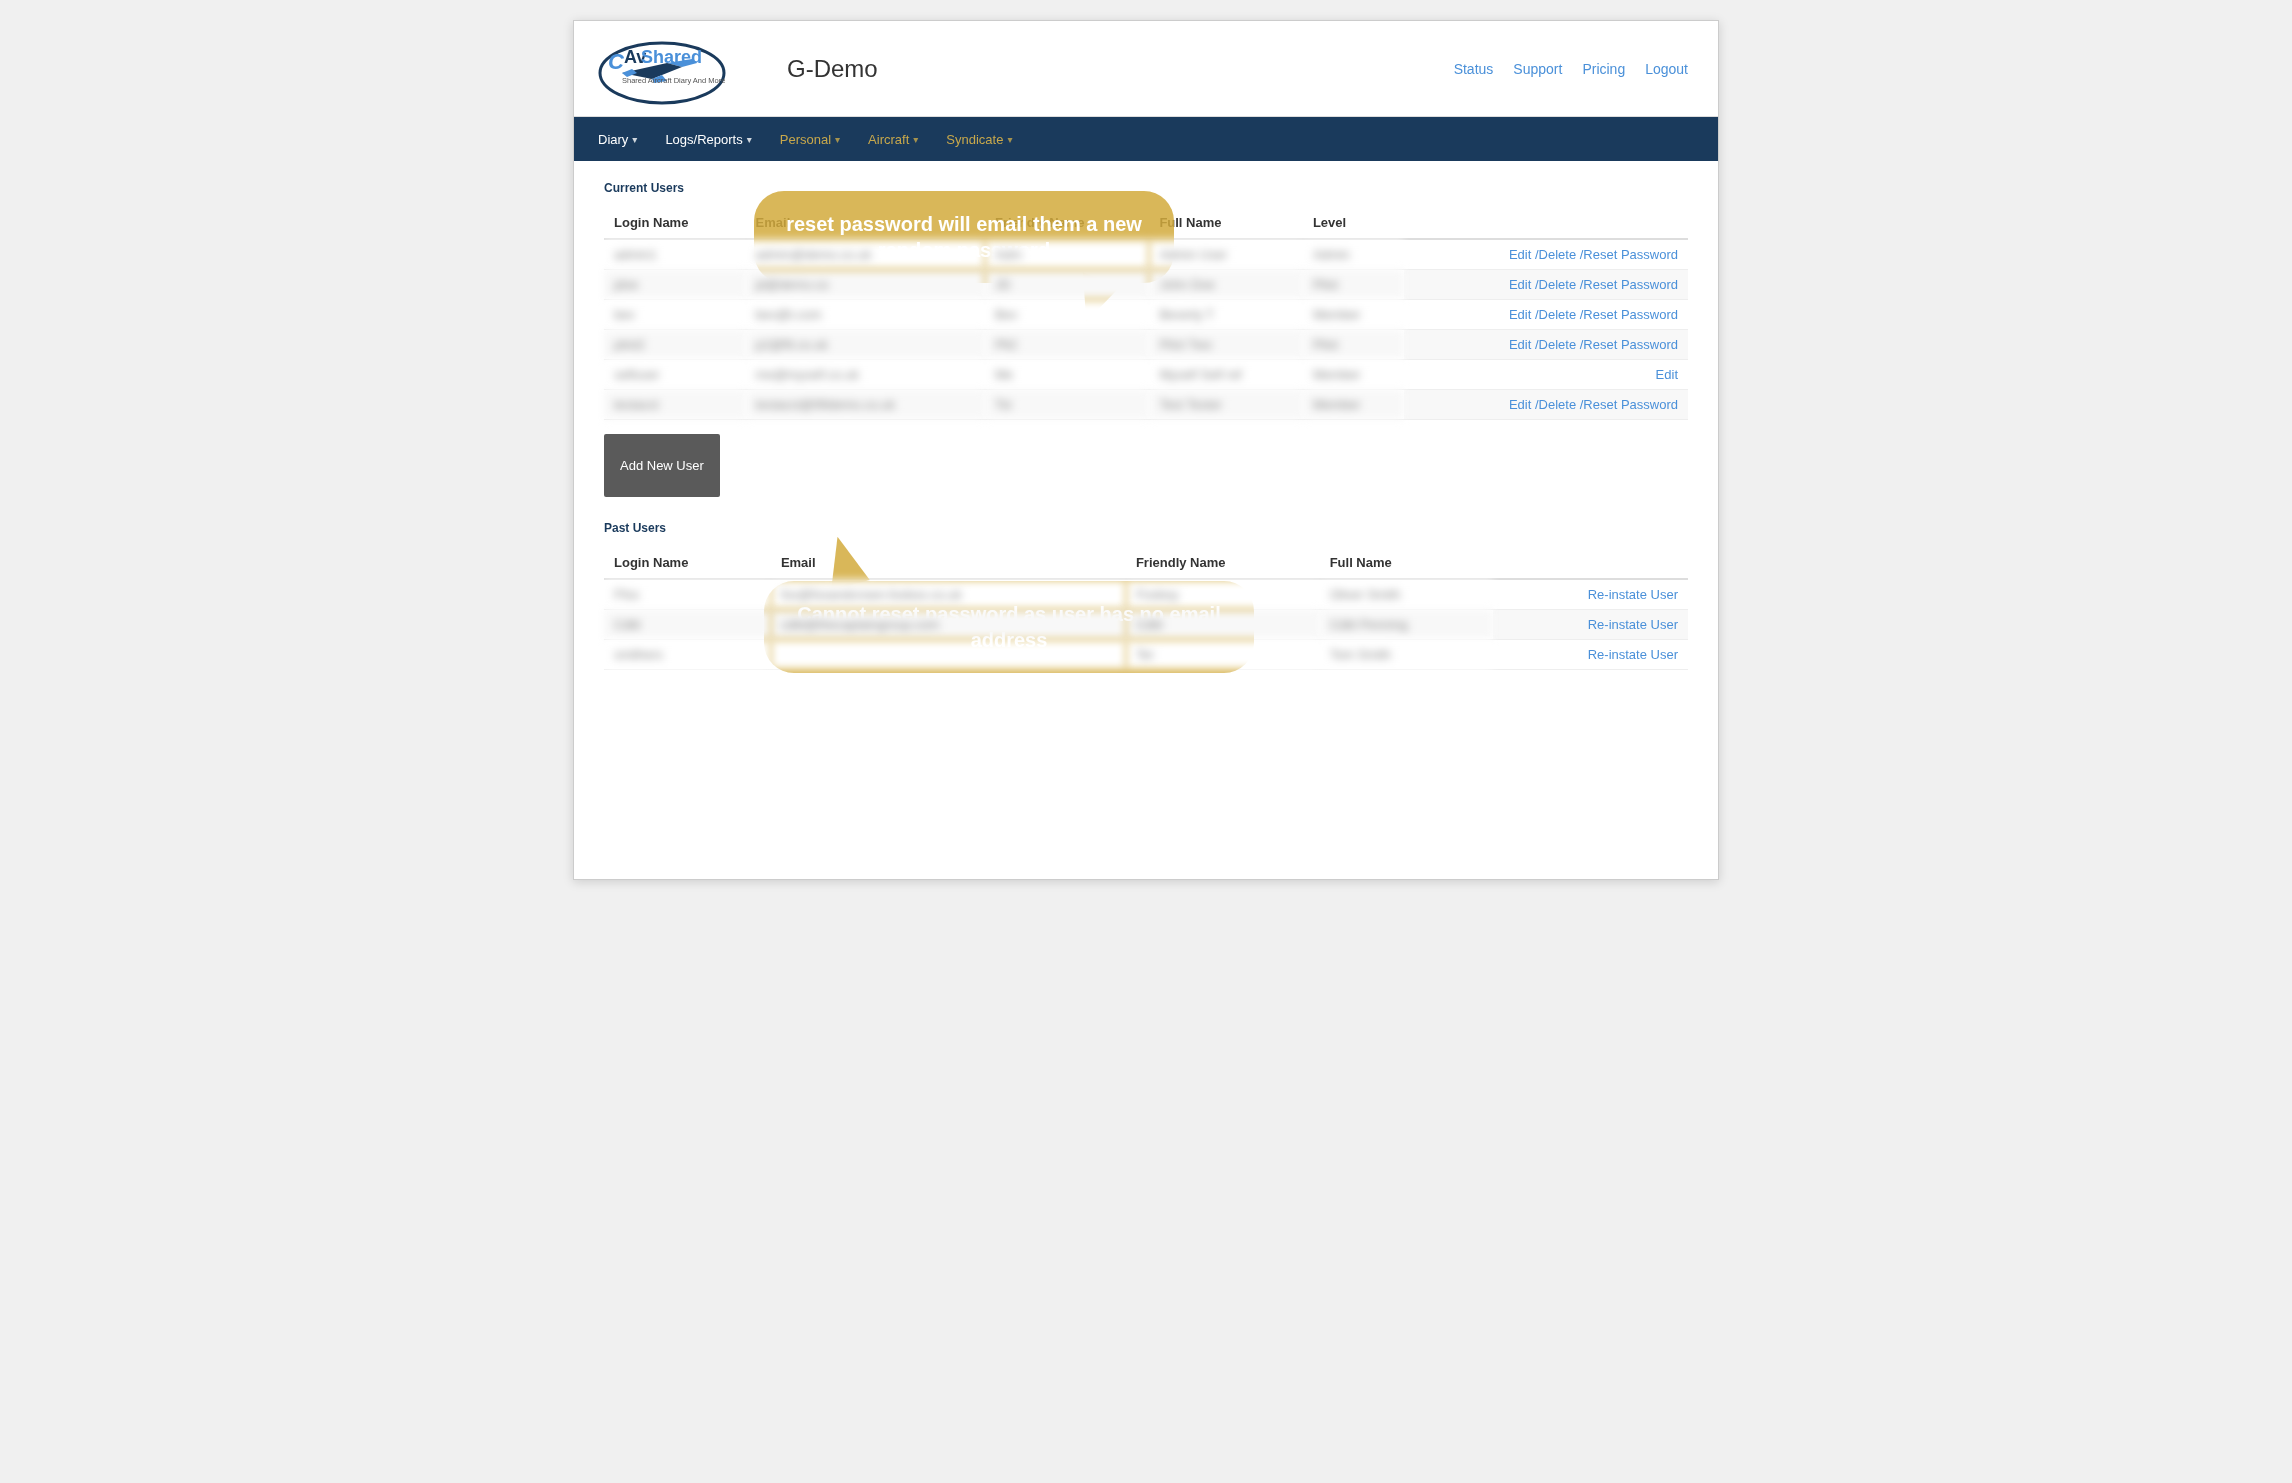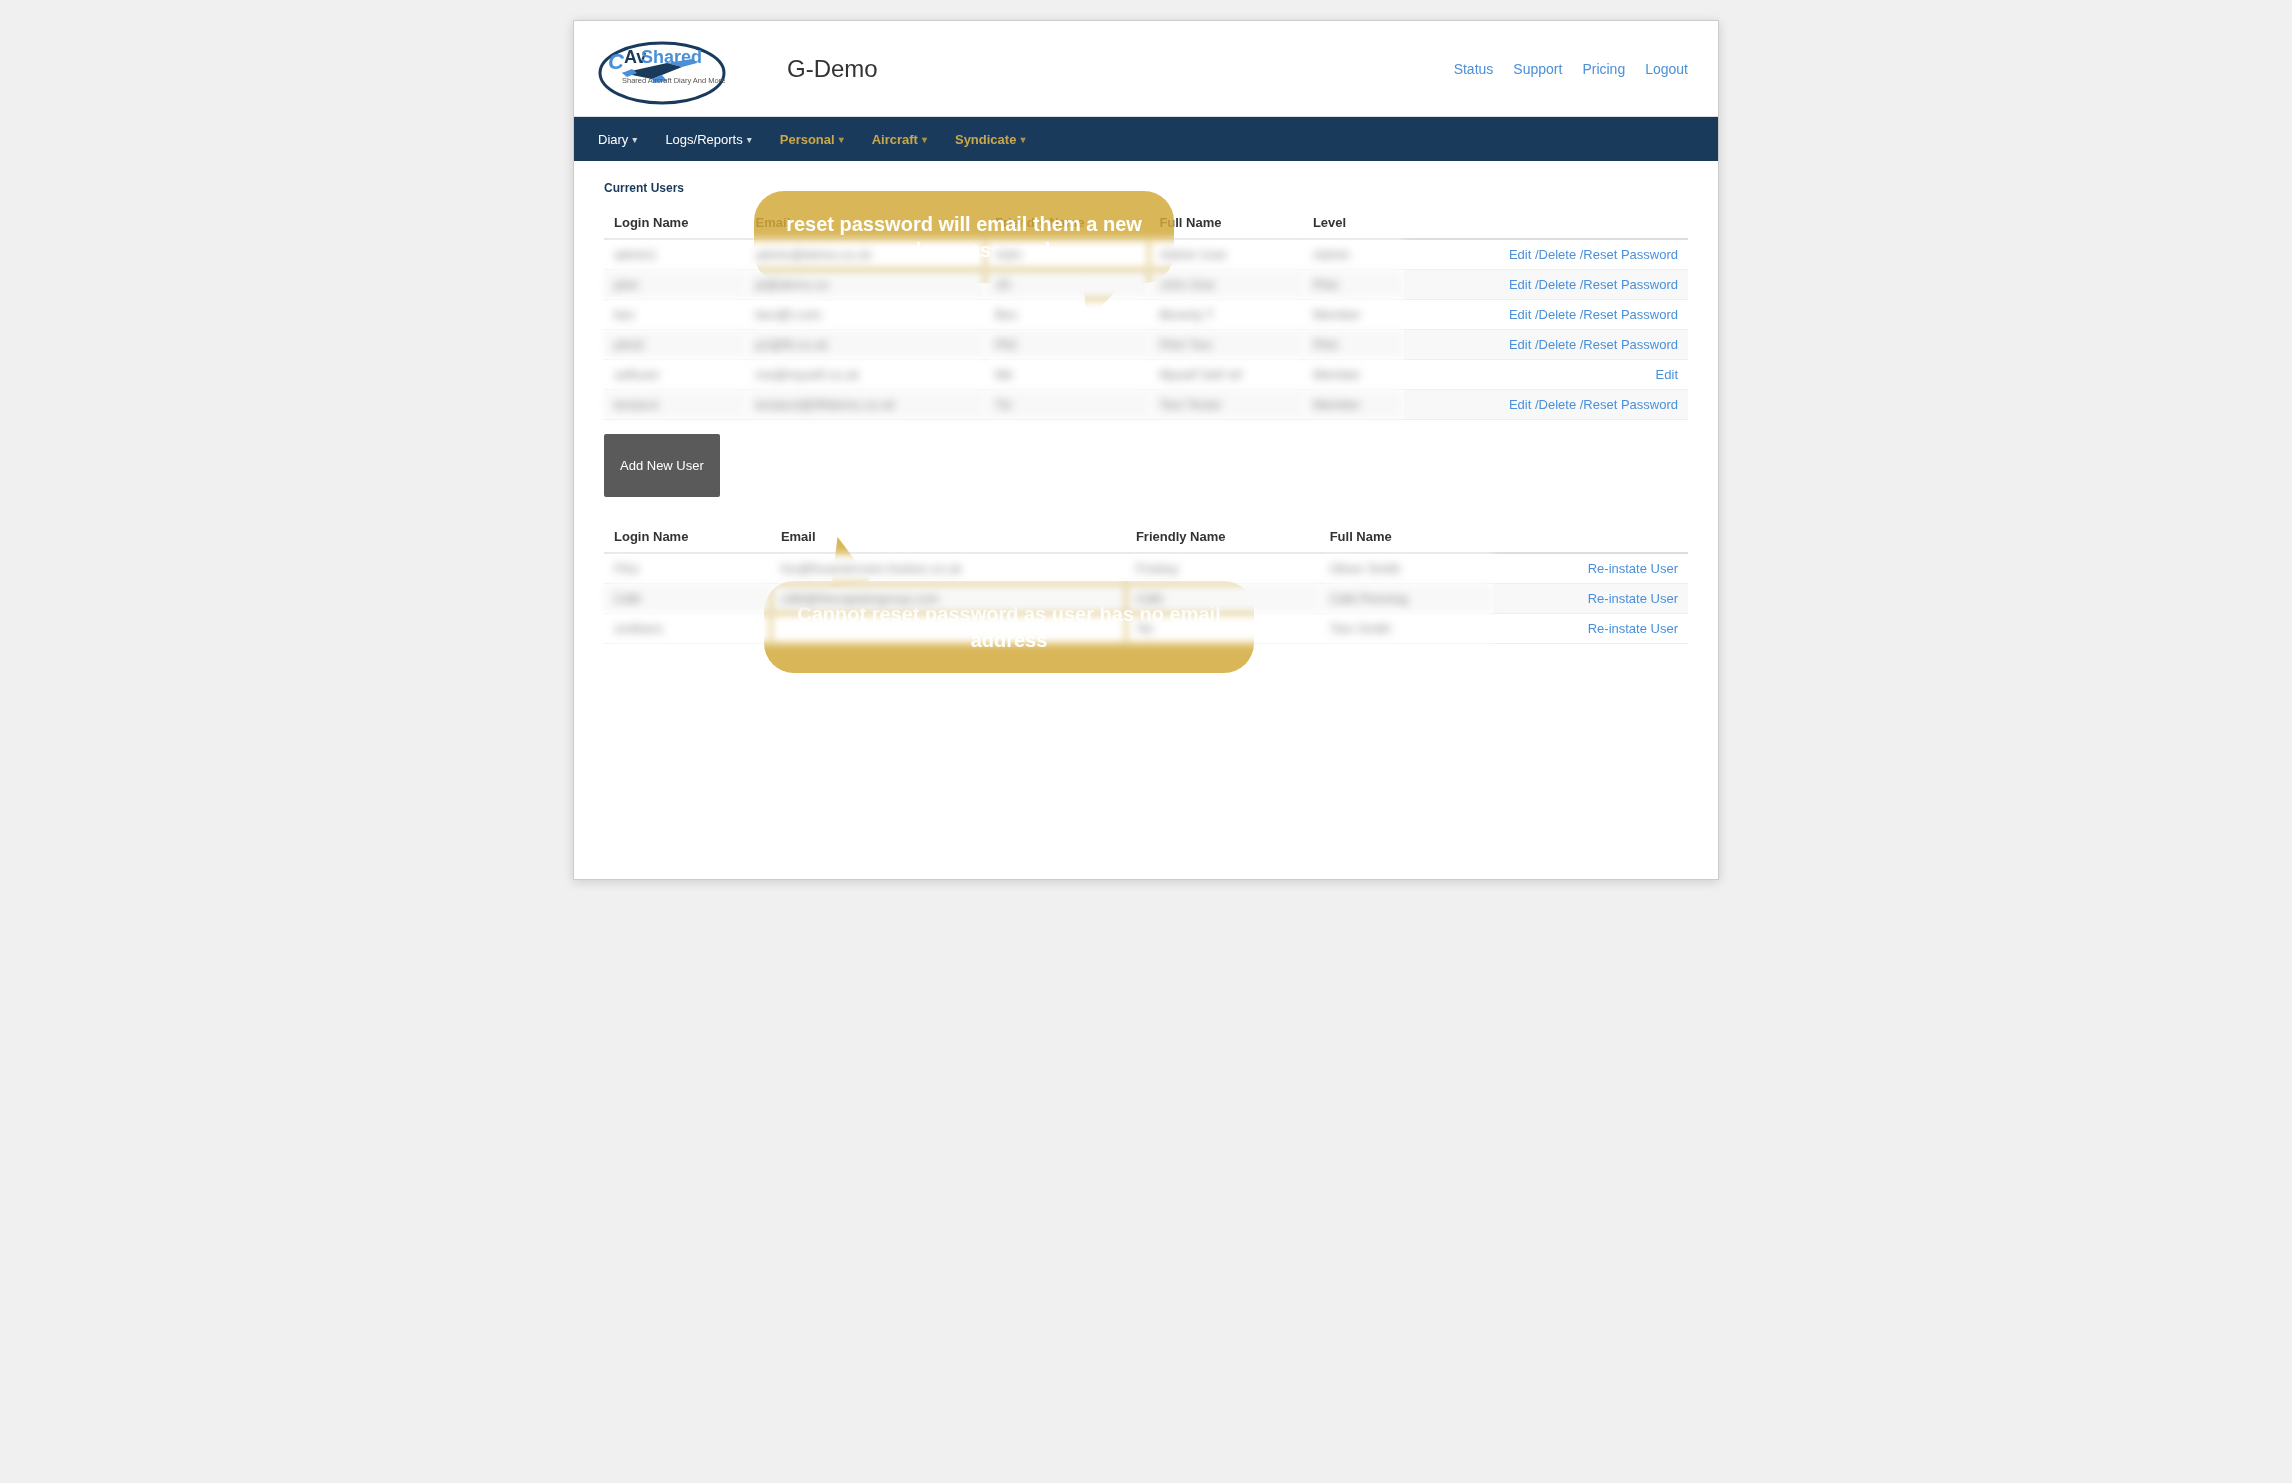--- a/index.html
+++ b/index.html
@@ -62,21 +62,21 @@
       color: #fff;
       font-size: 13px;
       padding: 6px 14px;
       height: 44px;
       display: flex;
       align-items: center;
       cursor: pointer;
       gap: 4px;
       white-space: nowrap;
     }
-    .nav-item.muted { color: #c8a84b; font-weight: bold; }
+    .nav-item.muted { color: #c8a84b; }
     .nav-item .caret {
       font-size: 10px;
       opacity: 0.8;
     }
     
     .main-content {
       padding: 20px 30px;
       position: relative;
     }
     .section-title {
@@ -342,20 +342,21 @@
     <button class="add-user-btn">Add New User</button>
 
     
     <div class="tooltip-bubble bubble-noemail">
       <span>Cannot reset password as user has
 no email address</span>
     </div>
 
     
     <div class="past-users-section">
+      <div class="section-title">Past Users</div>
       <table>
         <thead>
           <tr>
             <th>Login Name</th>
             <th>Email</th>
             <th></th>
             <th>Friendly Name</th>
             <th>Full Name</th>
             <th></th>
           </tr>

